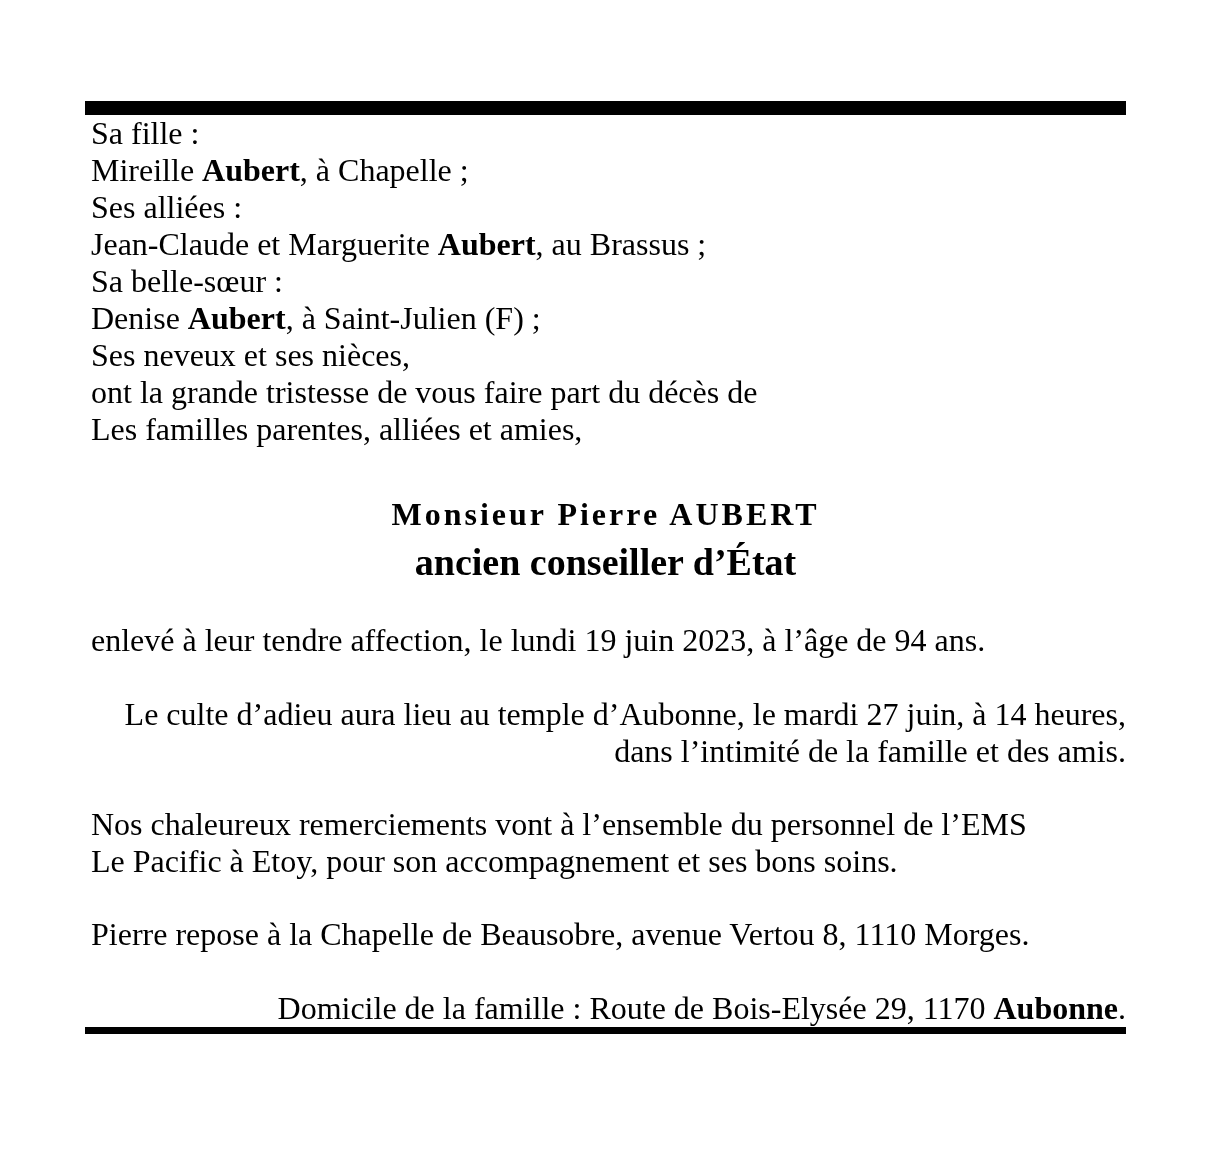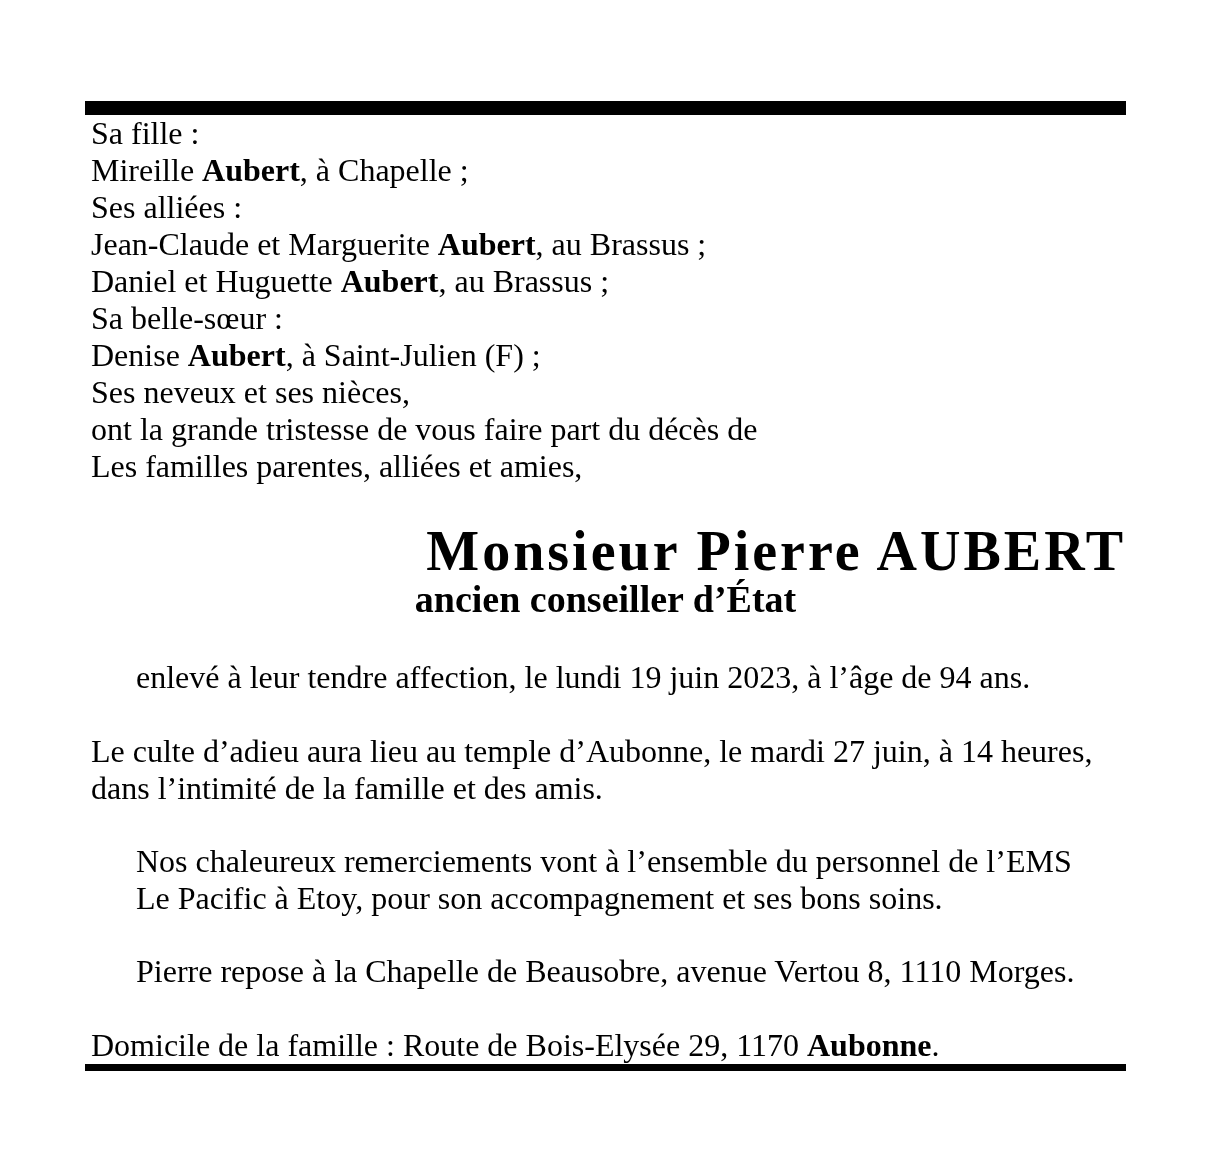--- a/index.html
+++ b/index.html
@@ -39,54 +39,52 @@
     white-space: nowrap;
   }
   .family .line { height: 37px; }
   .b { font-weight: bold; }
   .title-block {
     margin-top: 42px;
     text-align: center;
     font-weight: bold;
   }
   .title-line1 {
-    font-size: 56px;
+    font-size: 32px;
     line-height: 48px;
     letter-spacing: 3px;
     white-space: nowrap;
-    text-align: right;
   }
   .title-line2 {
     font-size: 38px;
     line-height: 48px;
     white-space: nowrap;
   }
   .para {
     padding-left: 6px;
     font-size: 32px;
     line-height: 37px;
     white-space: nowrap;
   }
   .para div { height: 37px; }
-  .mt36 { margin-top: 36px; margin-left: 45px; }
-  .mt37 { margin-top: 37px; }
+  .mt36 { margin-top: 36px; }
+  .mt37 { margin-top: 37px; text-align: right; }
 </style>
 </head>
 <body>
 
 <div class="doc">
 
   <div class="rule-top"></div>
 
   <div class="family">
     <div class="line"><span>Sa fille :</span></div>
     <div class="line"><span>Mireille </span><span class="b">Aubert</span><span>, à Chapelle ;</span></div>
     <div class="line"><span>Ses alliées :</span></div>
     <div class="line"><span>Jean-Claude et Marguerite </span><span class="b">Aubert</span><span>, au Brassus ;</span></div>
-    <div class="line"><span>Daniel et Huguette </span><span class="b">Aubert</span><span>, au Brassus ;</span></div>
     <div class="line"><span>Sa belle-sœur :</span></div>
     <div class="line"><span>Denise </span><span class="b">Aubert</span><span>, à Saint-Julien (F) ;</span></div>
     <div class="line"><span>Ses neveux et ses nièces,</span></div>
     <div class="line"><span>ont la grande tristesse de vous faire part du décès de</span></div>
     <div class="line"><span>Les familles parentes, alliées et amies,</span></div>
   </div>
 
   <div class="title-block">
     <div class="title-line1">Monsieur Pierre AUBERT</div>
     <div class="title-line2">ancien conseiller d’État</div>

